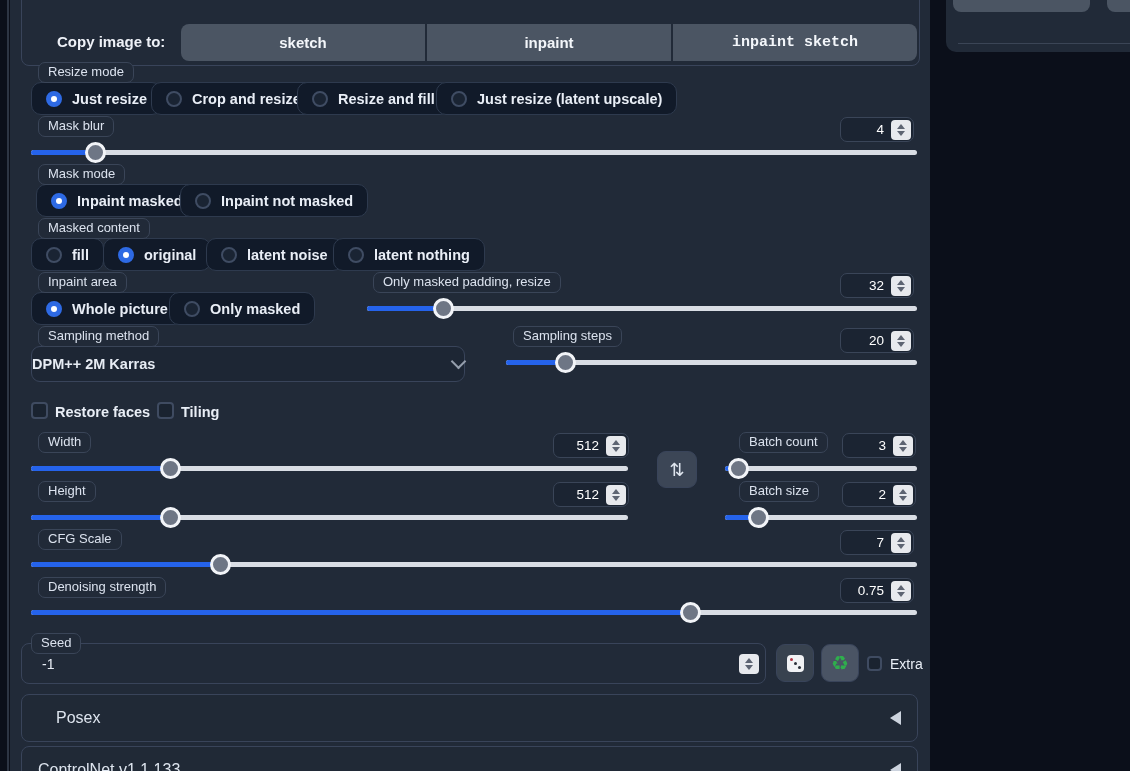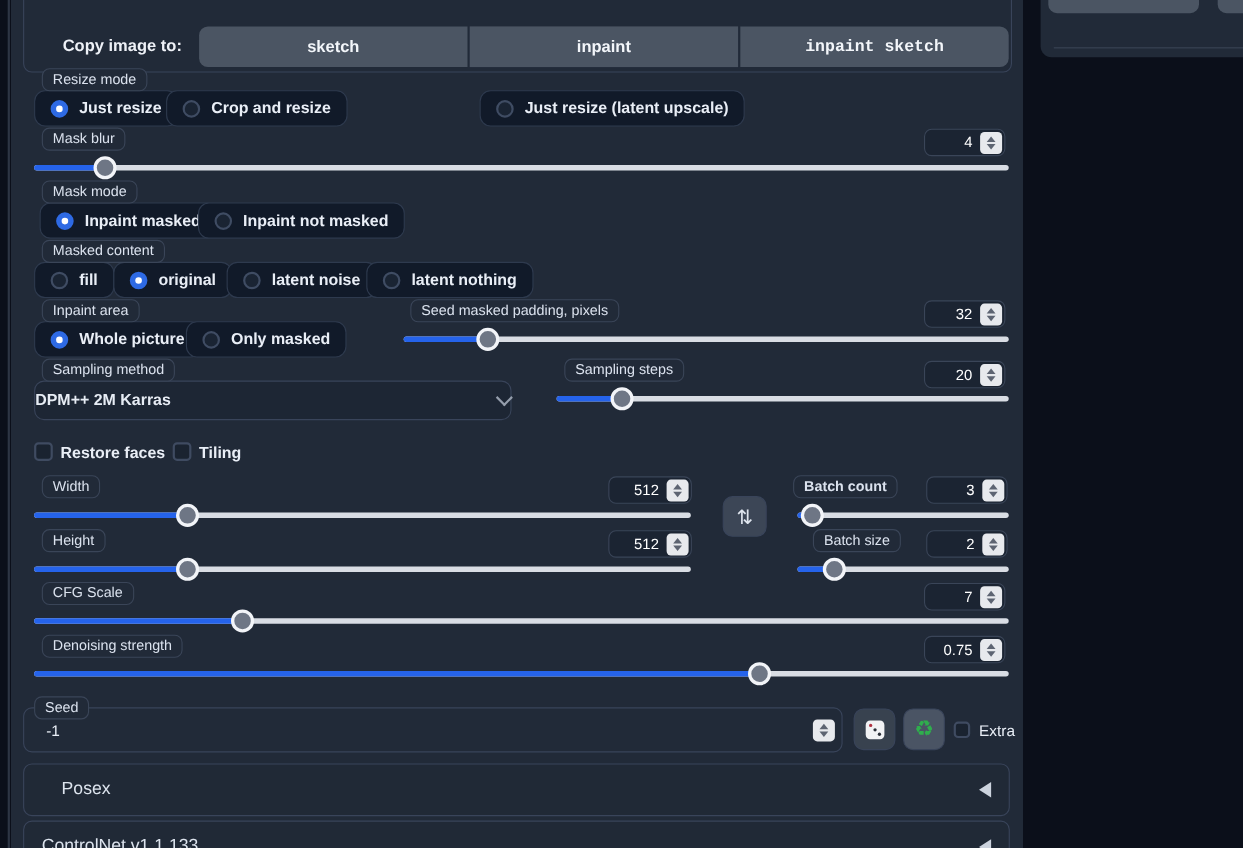--- a/index.html
+++ b/index.html
@@ -95,20 +95,24 @@
 
   <div class="chip" style="left:38px;top:62px;">Resize mode</div>
   <div class="opt" style="left:31px;top:82px;">
     <span class="radio sel"></span>
     <span>Just resize</span>
   </div>
   <div class="opt" style="left:151px;top:82px;">
     <span class="radio"></span>
     <span>Crop and resize</span>
   </div>
+  <div class="opt" style="left:297px;top:82px;">
+    <span class="radio"></span>
+    <span>Resize and fill</span>
+  </div>
   <div class="opt" style="left:436px;top:82px;">
     <span class="radio"></span>
     <span>Just resize (latent upscale)</span>
   </div>
 
   <div class="chip" style="left:38px;top:116px;">Mask blur</div>
   <div class="num" style="left:840px;top:117px;">
     <span class="val">4</span>
     <span class="spin">
         <i class="tri-up"></i>
@@ -143,21 +147,21 @@
   <div class="opt" style="left:206px;top:238px;">
     <span class="radio"></span>
     <span>latent noise</span>
   </div>
   <div class="opt" style="left:333px;top:238px;">
     <span class="radio"></span>
     <span>latent nothing</span>
   </div>
 
   <div class="chip" style="left:38px;top:272px;">Inpaint area</div>
-  <div class="chip" style="left:373px;top:272px;">Seed masked padding, pixels</div>
+  <div class="chip" style="left:373px;top:272px;">Only masked padding, resize</div>
   <div class="num" style="left:840px;top:273px;">
     <span class="val">32</span>
     <span class="spin">
         <i class="tri-up"></i>
         <i class="tri-down"></i>
       </span>
   </div>
   <div class="opt" style="left:31px;top:292px;">
     <span class="radio sel"></span>
     <span>Whole picture</span>
@@ -220,21 +224,21 @@
   <div class="slider" style="left:31px;top:507px;width:597px;">
     <div class="track"></div>
     <div class="fill" style="width:139px;"></div>
     <div class="handle" style="left:129px;"></div>
   </div>
 
   <div class="icon-btn" style="left:657px;top:451px;width:40px;height:37px;background:#3c4656;">
     <span class="swap-icon">⇅</span>
   </div>
 
-  <div class="chip" style="left:721px;top:432px;font-weight:bold;">Batch count</div>
+  <div class="chip" style="left:739px;top:432px;">Batch count</div>
   <div class="num" style="left:842px;top:433px;">
     <span class="val">3</span>
     <span class="spin">
         <i class="tri-up"></i>
         <i class="tri-down"></i>
       </span>
   </div>
   <div class="slider" style="left:725px;top:458px;width:192px;">
     <div class="track"></div>
     <div class="fill" style="width:13px;"></div>

